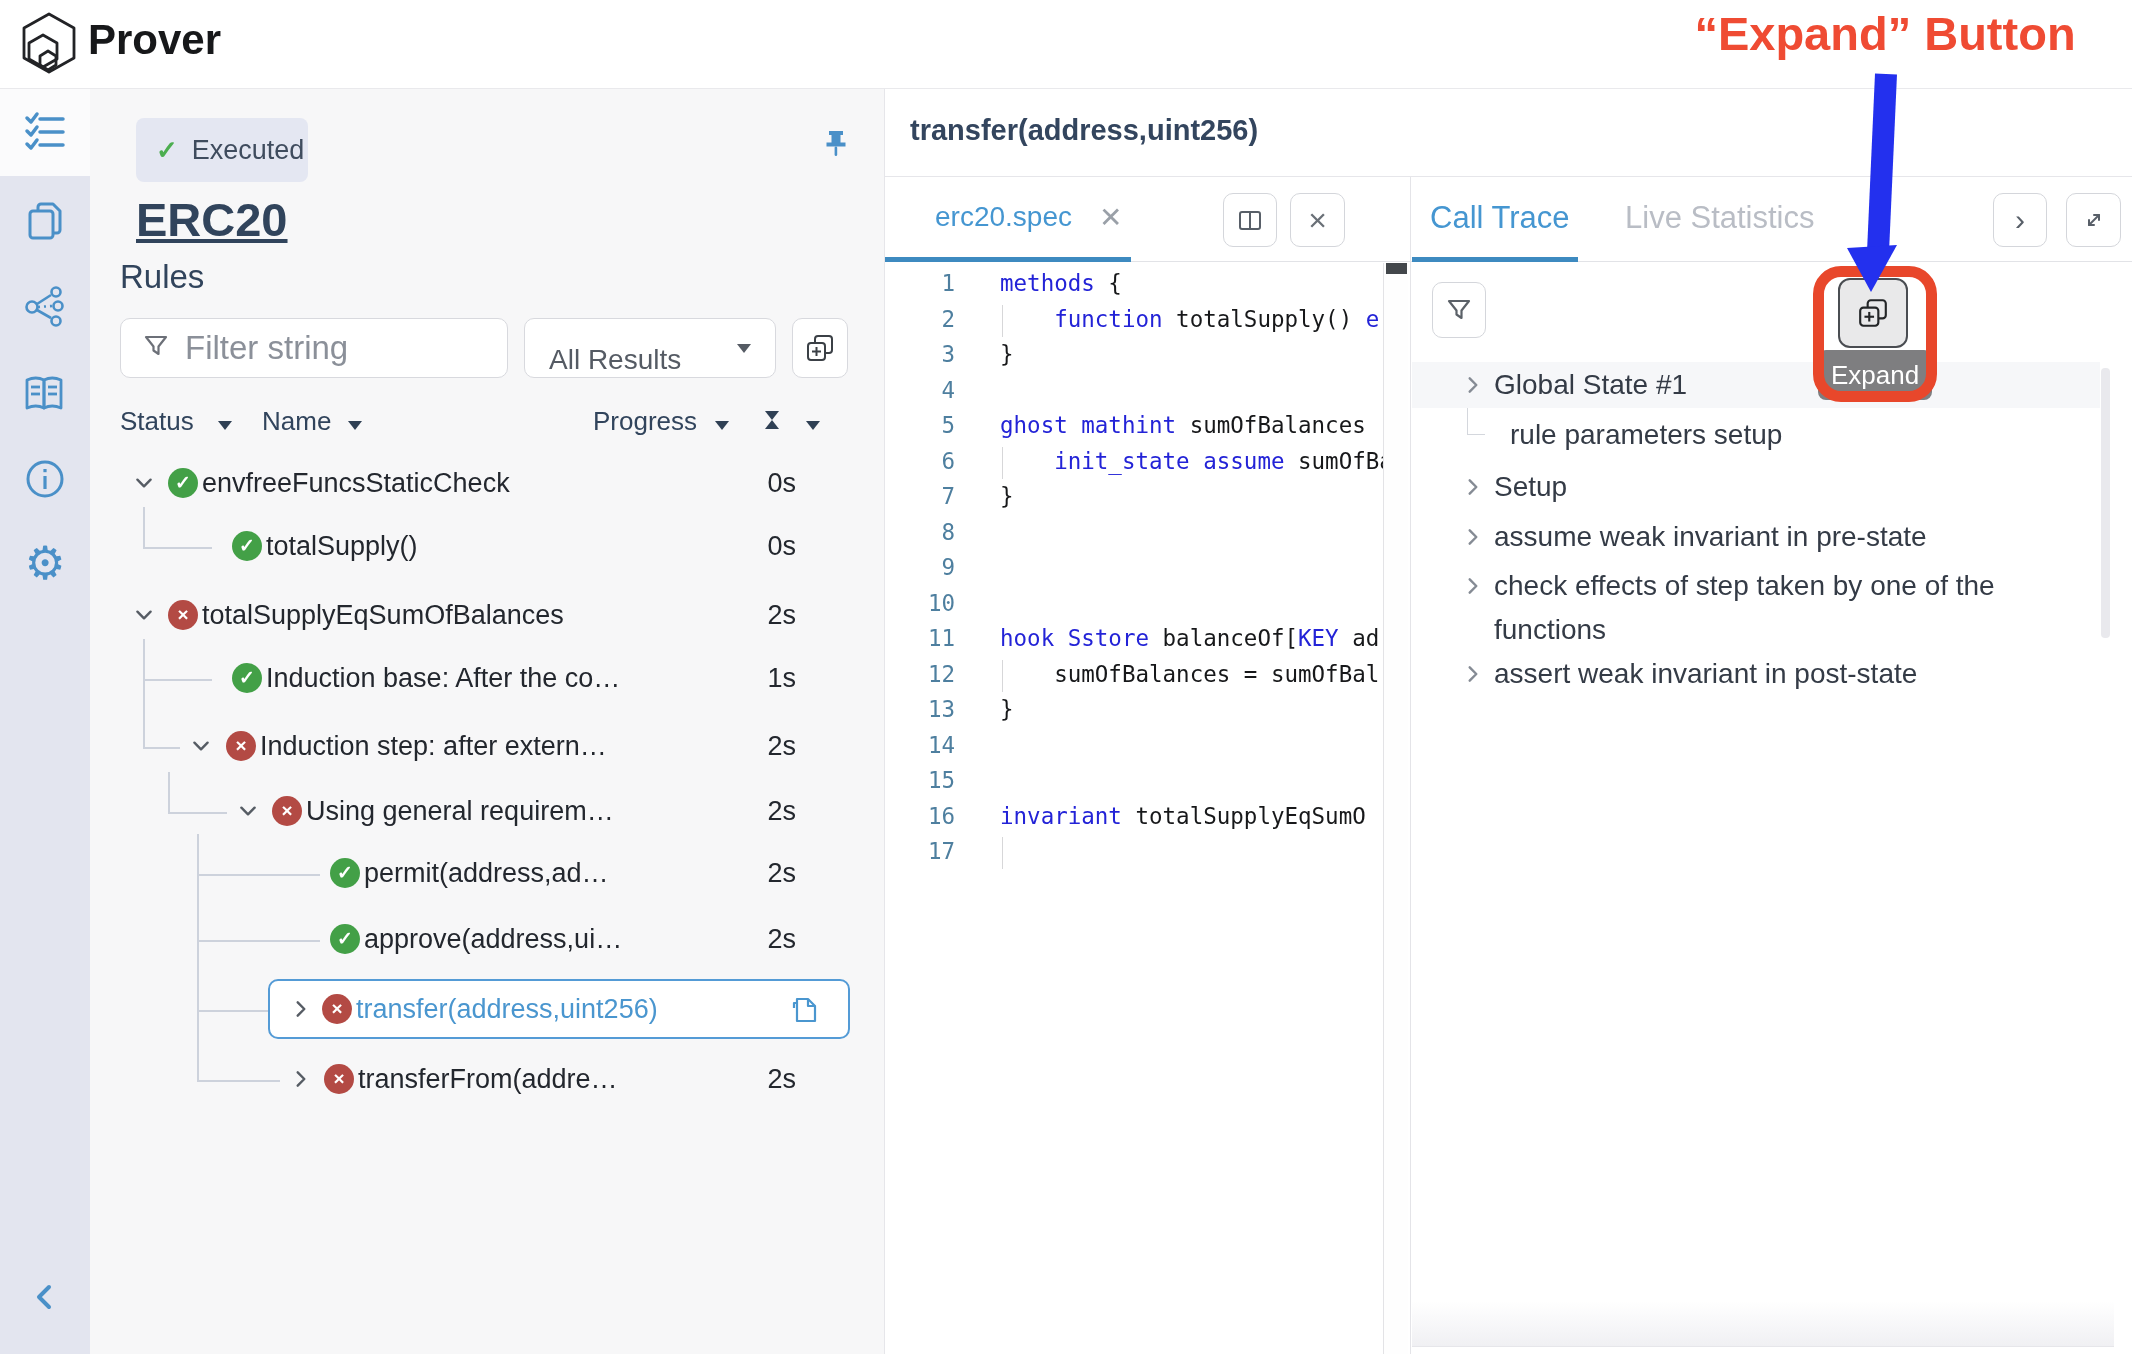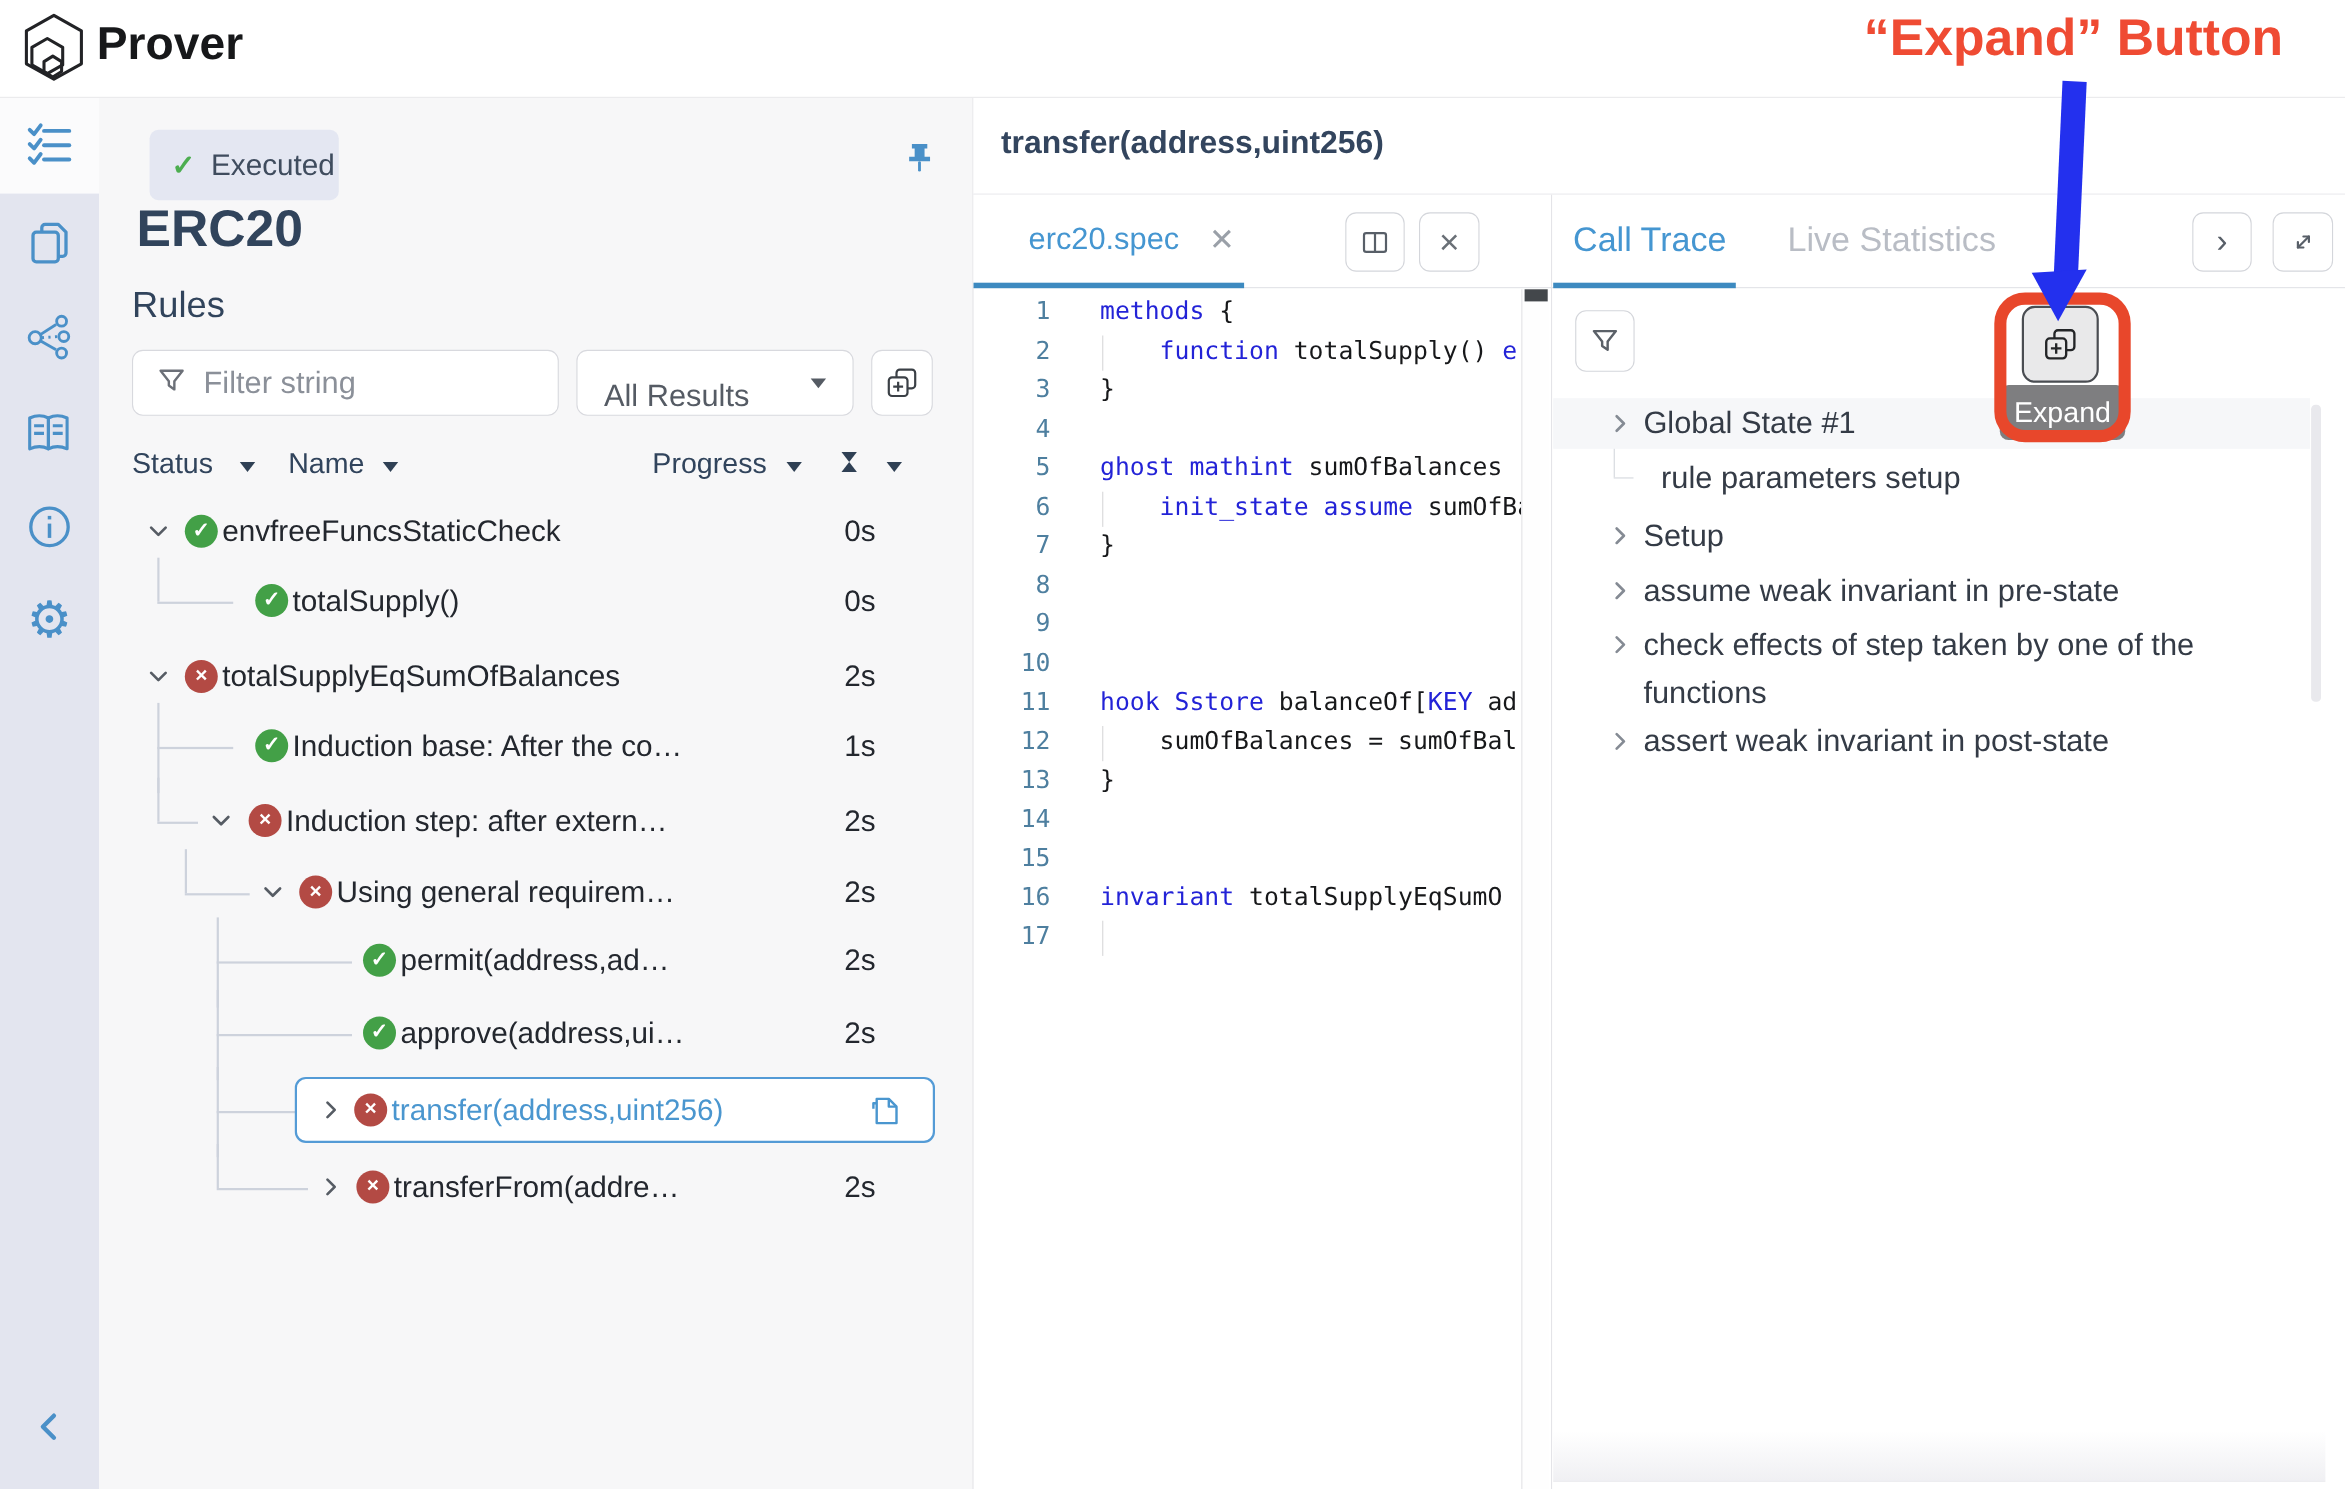--- a/index.html
+++ b/index.html
@@ -26,21 +26,21 @@
   .badge{position:absolute;left:46px;top:30px;width:172px;height:64px;background:#e4e7f2;
          border-radius:8px;display:flex;align-items:center;gap:14px;padding-left:20px;box-sizing:border-box;}
   .badge .chk{color:#4cae50;font-size:26px;font-weight:bold;}
   .badge .btxt{font-size:27px;color:#3f4c5e;}
   .pin{position:absolute;left:728px;top:40px;}
   .h-title{position:absolute;left:30px;top:88px;font-size:47px;font-weight:600;color:#31445c;}
   .h-sub{position:absolute;left:30px;top:170px;font-size:33px;font-weight:500;color:#31445c;}
   .inputbox{position:absolute;left:30px;top:230px;width:388px;height:60px;background:#fff;
             border:1px solid #d8d9de;border-radius:10px;display:flex;align-items:center;
             gap:14px;padding-left:22px;box-sizing:border-box;}
-  .inputbox input{border:none;outline:none;background:transparent;font-size:28px;color:#000000;
+  .inputbox input{border:none;outline:none;background:transparent;font-size:33px;color:#000000;
                   width:300px;font-family:"Liberation Sans",sans-serif;}
   .inputbox input::placeholder{color:#8b9099;}
   .selbox{position:absolute;left:434px;top:230px;width:252px;height:60px;background:#fff;
           border:1px solid #d8d9de;border-radius:10px;display:flex;align-items:center;
           justify-content:space-between;padding:0 24px;box-sizing:border-box;}
   .selbox .stxt{font-size:28px;color:#555b64;margin-top:24px;}
   .copybtn{position:absolute;left:702px;top:230px;width:56px;height:60px;background:#fff;
            border:1px solid #d8d9de;border-radius:10px;display:flex;align-items:center;justify-content:center;}
   .caret{width:0;height:0;border-left:7px solid transparent;border-right:7px solid transparent;
          border-top:9px solid #2f4054;display:inline-block;}
@@ -201,21 +201,21 @@
     <div class="badge">
       <span class="chk">✓</span>
       <span class="btxt">Executed</span>
     </div>
     <span class="pin">
       <svg width="34" height="36" viewBox="0 0 34 36" fill="#4a90c8">
         <path d="M11 3 h14 v4 h-2.5 v7.5 h5 v4 H8.5 v-4 h5 V7 H11 Z"></path>
         <rect x="16.6" y="18.5" width="2.6" height="9.5" rx="1.3"></rect>
       </svg>
     </span>
-    <h1 class="h-title" style="margin:4px;">ERC20</h1>
+    <h1 class="h-title" style="margin:16px;text-decoration:underline;">ERC20</h1>
     <h2 class="h-sub" style="margin:0;">Rules</h2>
 
     <div class="inputbox">
       <span>
         <svg width="26" height="24" viewBox="0 0 26 24" fill="none" stroke="#6c7078" stroke-width="2.2" stroke-linejoin="round">
           <path d="M3 3 h20 l-7.5 9.5 v7.5 l-5 -3.5 v-4 Z"></path>
         </svg>
       </span>
       <input class="flt" placeholder="Filter string" style="">
     </div>

